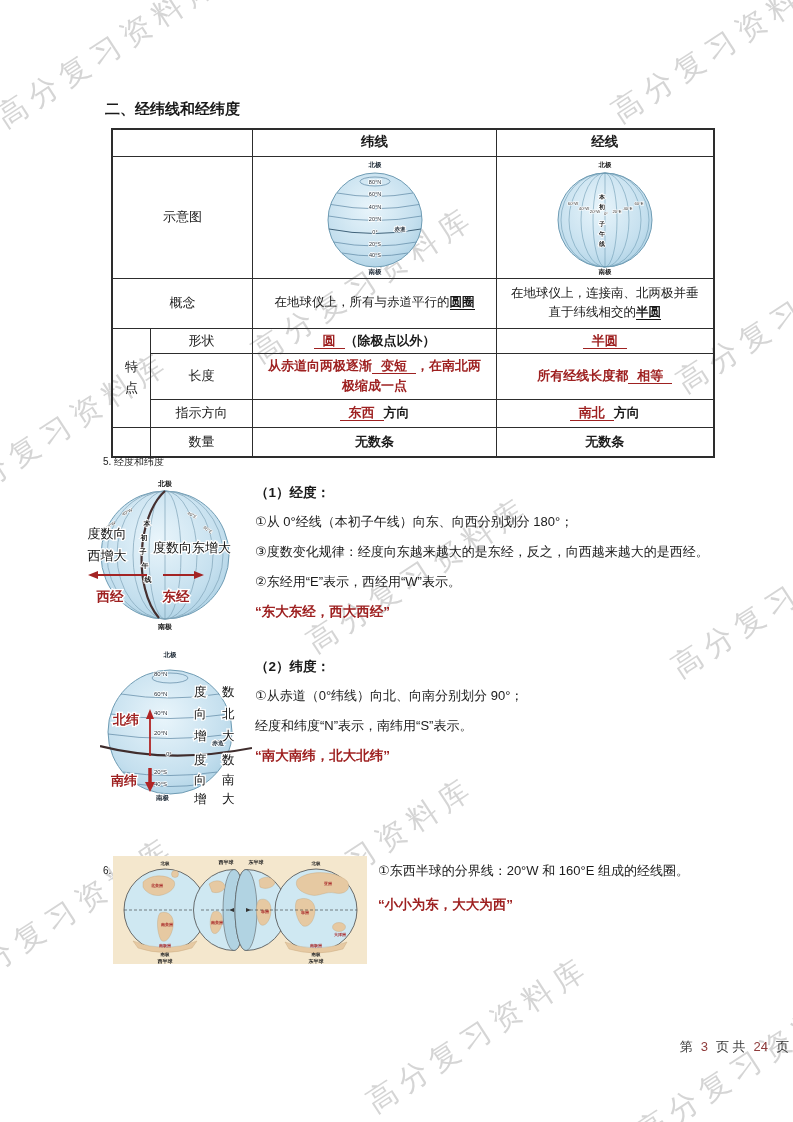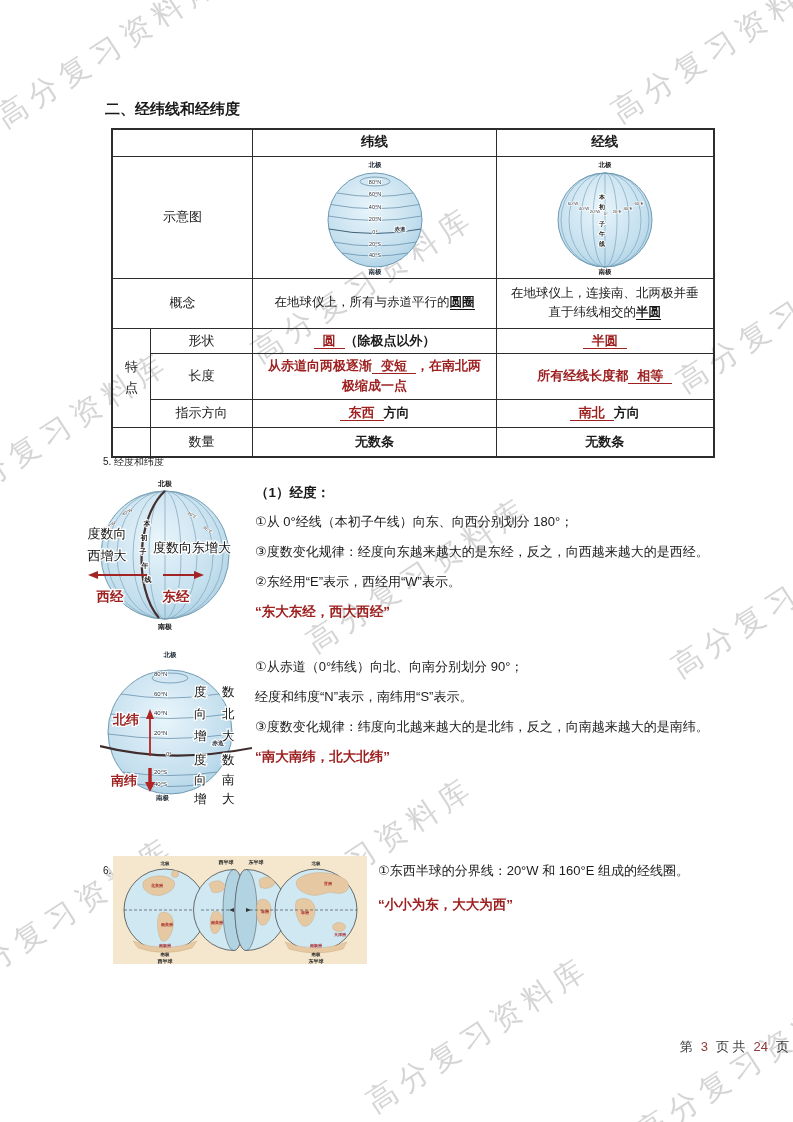--- a/index.html
+++ b/index.html
@@ -251,23 +251,23 @@
       <text x="94" y="48">度 数</text>
       <text x="94" y="70">向 北</text>
       <text x="94" y="92">增 大</text>
       <text x="94" y="116">度 数</text>
       <text x="94" y="136">向 南</text>
       <text x="94" y="155">增 大</text>
     </g>
   </svg>
 
   <div class="txtblock" style="left:255px;top:658px">
+    <div class="subtitle">（2）纬度：</div>
     <div class="item">①从赤道（0°纬线）向北、向南分别划分 90°；</div>
     <div class="item">经度和纬度“N”表示，南纬用“S”表示。</div>
-    <div class="item">③度数变化规律：纬度向北越来越大的是北纬，反之，向南越来越大的是南纬。</div>
     <div class="mnemonic">“南大南纬，北大北纬”</div>
   </div>
 
   <div class="sec-heading" style="left:103px;top:864px">6. 分界线</div>
 
   <svg style="position:absolute;left:113px;top:856px" width="254" height="108" viewBox="0 0 254 108">
     <rect x="0" y="0" width="254" height="108" fill="#f4e7cd"></rect>
 
     <g>
       <circle cx="52" cy="54" r="41" fill="#cfe8f2" stroke="#4a4a4a" stroke-width="0.8"></circle>

